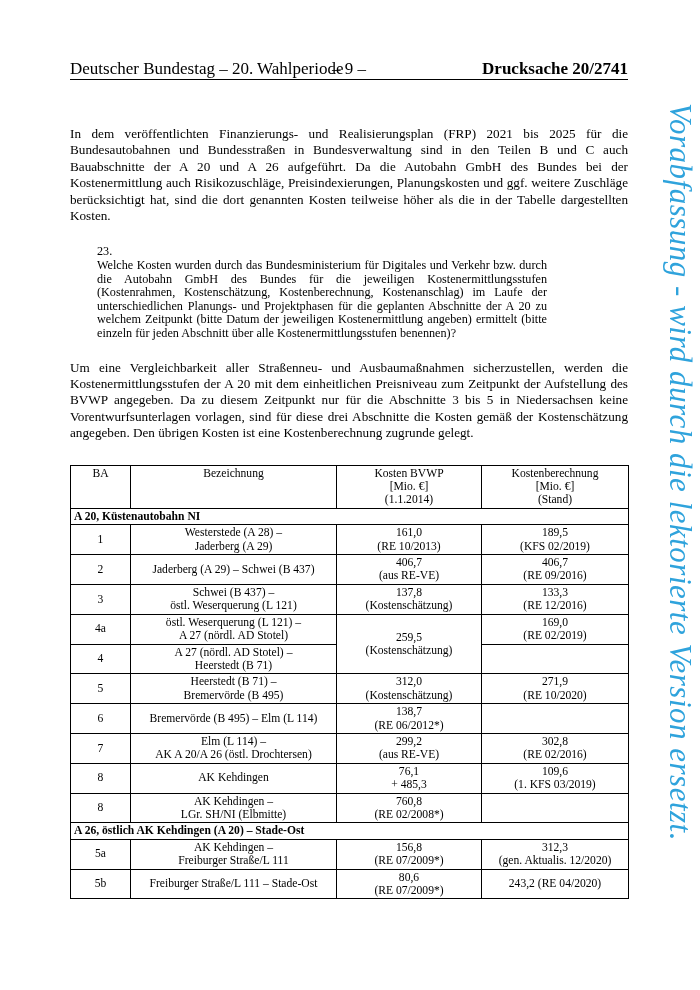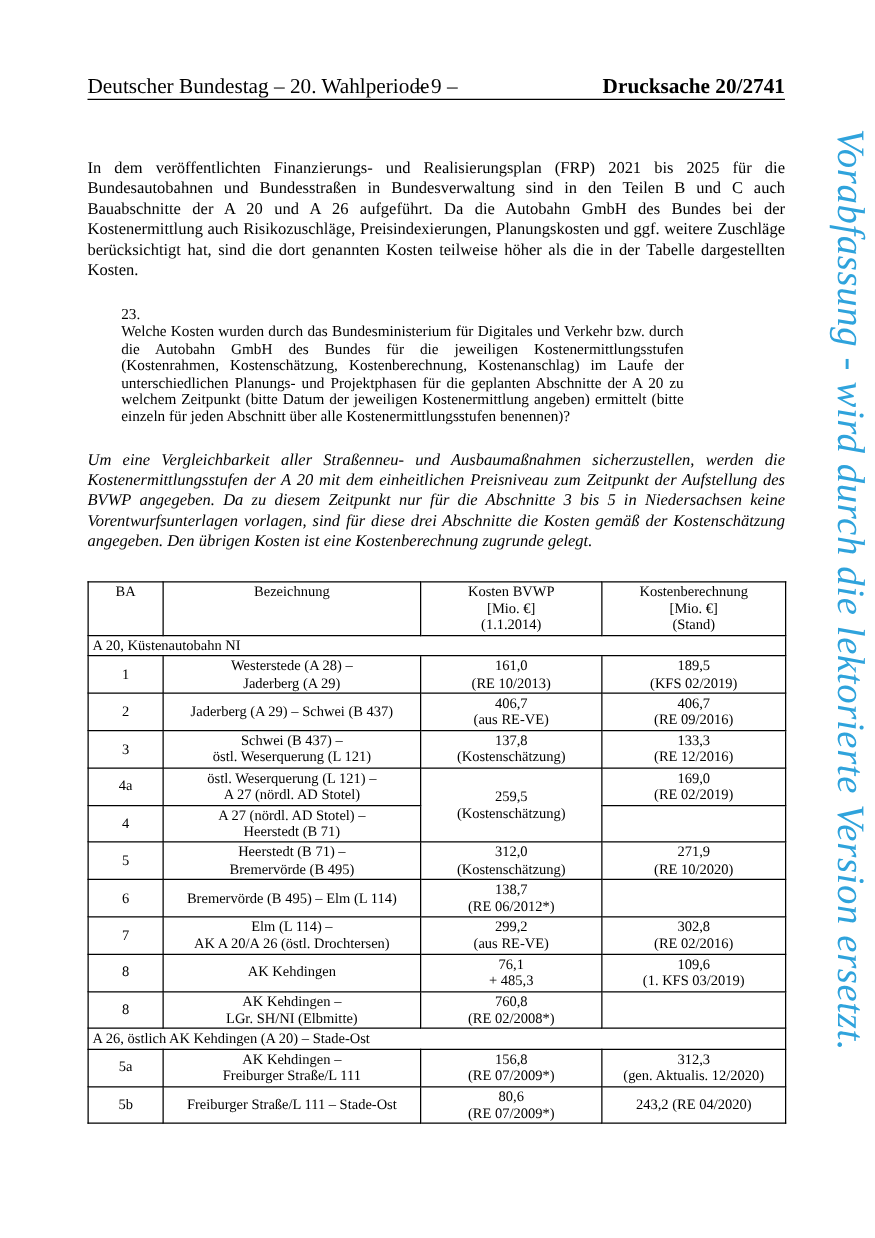--- a/index.html
+++ b/index.html
@@ -9,32 +9,32 @@
     font-family: "Liberation Serif", serif; color: #000; overflow: hidden;
   }
   .content { position: absolute; left: 70px; top: 0; width: 558px; }
   .doc-header { margin-top: 61px; position: relative; font-size: 17px; line-height: 15px; height: 15px; }
   .h-left   { position: absolute; left: 0; top: 0; }
   .h-center { position: absolute; left: 0; right: 0; top: 0; text-align: center; }
   .h-right  { position: absolute; right: 0; top: 0; font-weight: bold; }
   .header-rule { border: none; border-top: 1.3px solid #000; margin: 3px 0 0 0; }
   .par { font-size: 13.2px; line-height: 16.4px; text-align: justify; margin: 0; }
   .p1 { margin-top: 46px; }
-  .p2 { margin-top: 19px; font-style: italic; }
+  .p2 { margin-top: 19px; }
   .question { display: flex; margin: 21px 0 0 27px; width: 450px; font-size: 12.2px; line-height: 13.6px; flex-direction: column; }
   .q-num { width: 21px; flex: none; }
   .q-text { flex: 1; text-align: justify; }
   .cost-table { border-collapse: collapse; table-layout: fixed; width: 558px; margin-top: 23px; font-size: 11.6px; }
   .col-ba { width: 60px; } .col-bez { width: 206px; } .col-bvwp { width: 145px; } .col-kb { width: 147px; }
   .cost-table th, .cost-table td {
     border: 1px solid #000; padding: 1px 2px; text-align: center; vertical-align: middle;
     line-height: 13.4px; white-space: pre-line; overflow: hidden;
   }
   .cost-table th { font-weight: normal; vertical-align: top; }
-  .cost-table td.section { text-align: left; font-weight: normal; padding-left: 3px; }
+  .cost-table td.section { text-align: left; font-weight: bold; padding-left: 3px; }
   .watermark {
     position: absolute; top: 103px; left: 698px;
     transform: rotate(90deg); transform-origin: 0 0;
     font-style: italic; font-size: 31px; letter-spacing: 0.5px;
     color: #2fa3dc; white-space: nowrap;
   }
 </style>
 </head>
 <body>
 

